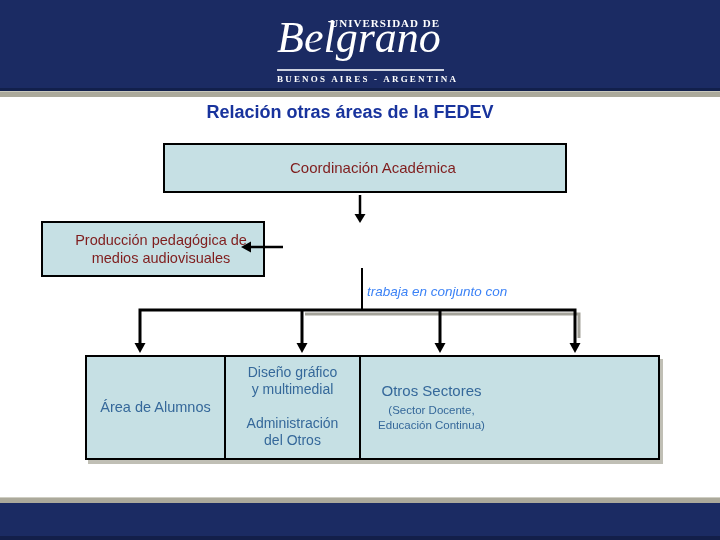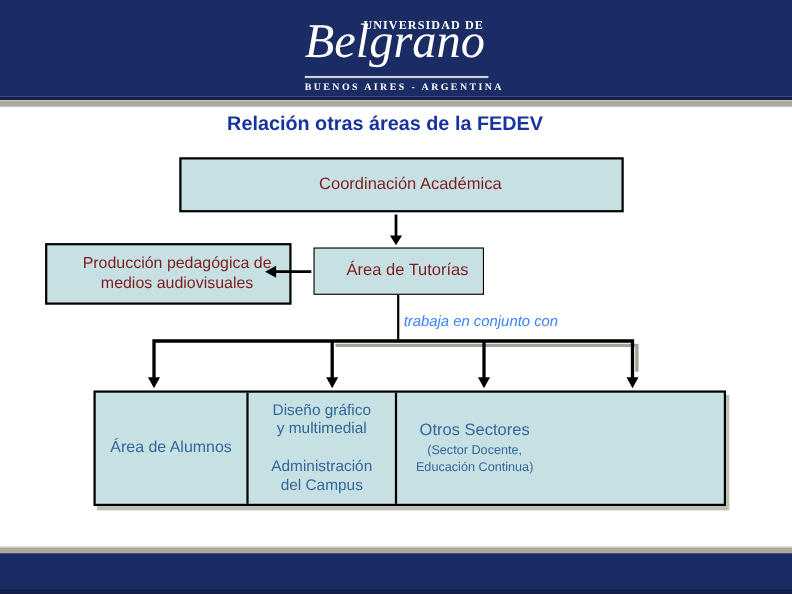--- a/index.html
+++ b/index.html
@@ -76,23 +76,20 @@
 
   <div class="dbox box-coordinacion">
     <span>Coordinación Académica</span>
   </div>
 
   <div class="dbox box-produccion">
     <span>Producción pedagógica de</span>
     <span>medios audiovisuales</span>
   </div>
 
-  <div class="dbox box-tutorias">
-    <span>Área de Tutorías</span>
-  </div>
 
   <div class="connector-label">trabaja en conjunto con</div>
 
   <svg class="connectors" width="720" height="540">
 
     <path d="M305,314 L579,314 L579,338" stroke="#a3a299" stroke-width="3" fill="none"></path>
 
     <line x1="360" y1="195" x2="360" y2="215" stroke="#000" stroke-width="2.5"></line>
     <polygon points="354.5,214 365.5,214 360,223" fill="#000"></polygon>
 
@@ -114,21 +111,21 @@
     <div class="cell cell-1">
       <span>Área de Alumnos</span>
     </div>
     <div class="cell cell-3">
       <div class="cell-group">
         <span>Diseño gráfico</span><br>
         <span>y multimedial</span>
       </div>
       <div class="cell-group">
         <span>Administración</span><br>
-        <span>del Campus</span>
+        <span>del Otros</span>
       </div>
     </div>
     <div class="cell cell-4">
       <span>Otros Sectores</span>
       <span class="cell-sub">
         <span>(Sector Docente,</span><br>
         <span>Educación Continua)</span>
       </span>
     </div>
   </div>

